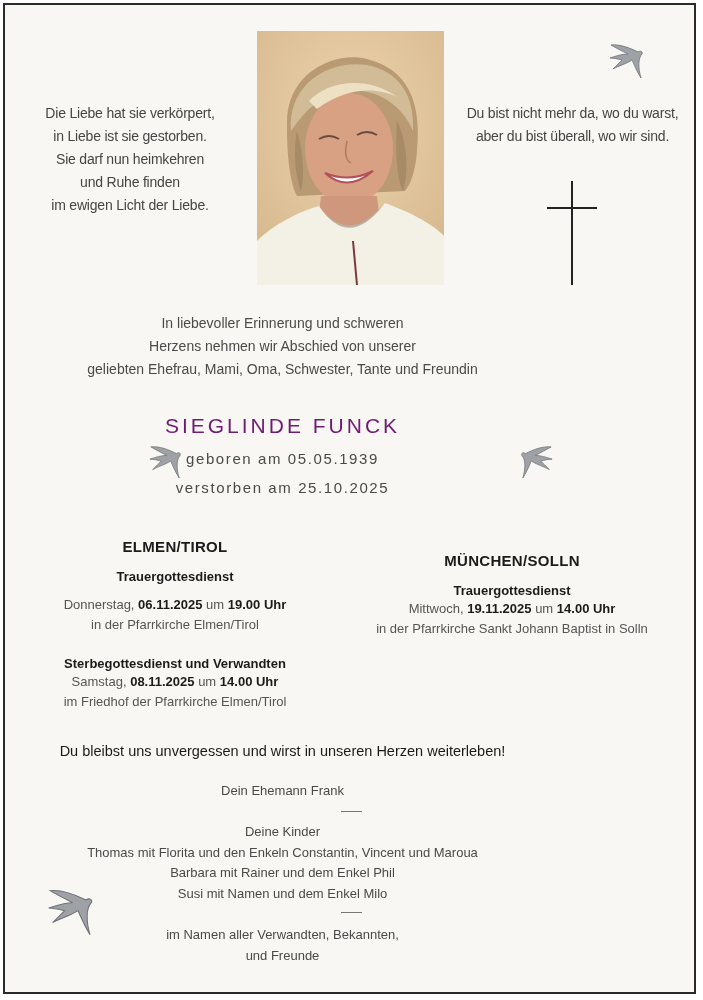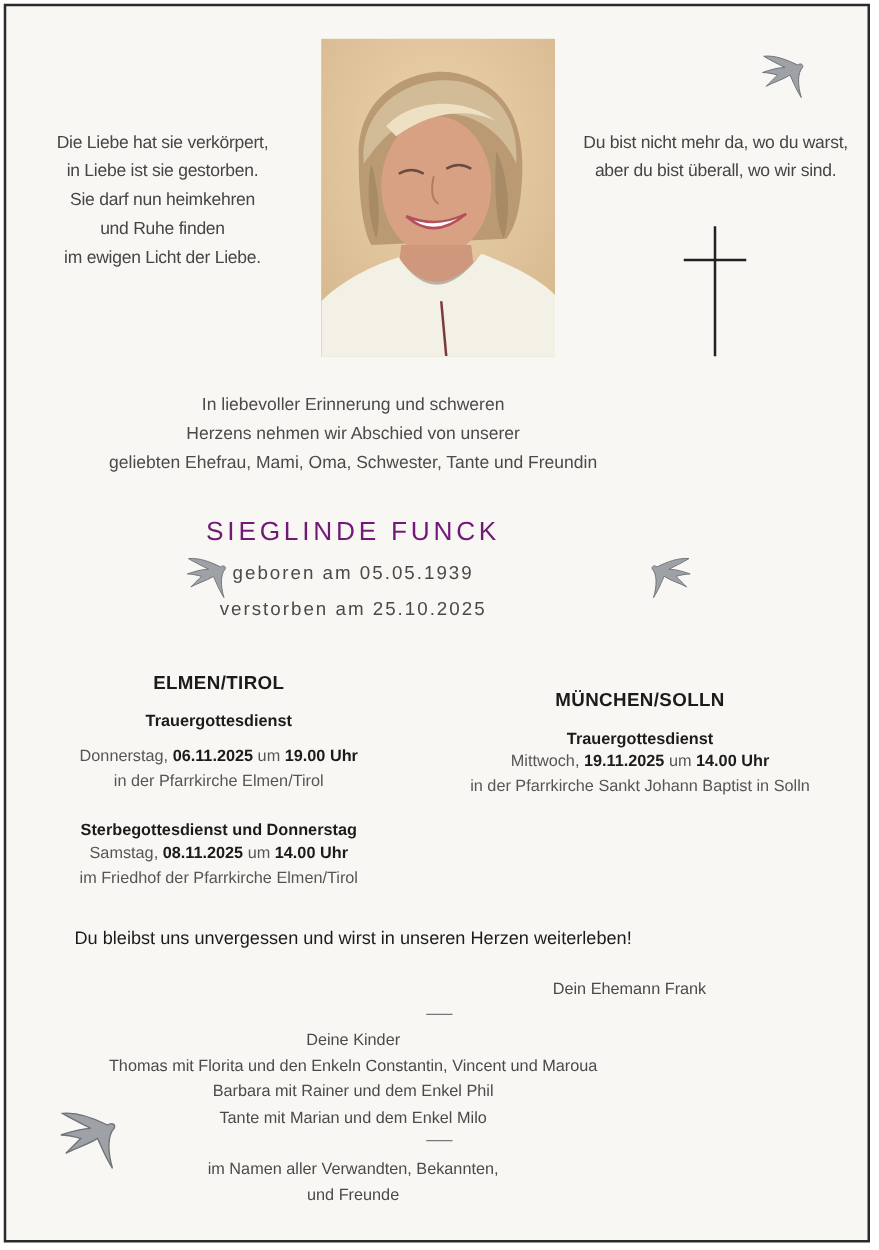--- a/index.html
+++ b/index.html
@@ -124,21 +124,21 @@
   <div style="height:14px;"></div>
   <div class="svc-title">Trauergottesdienst</div>
   <div class="svc-line" style="margin-top:11px;">
     <span>Donnerstag,</span>
     <b>06.11.2025</b>
     <span>um</span>
     <b>19.00 Uhr</b>
   </div>
   <div class="svc-line">in der Pfarrkirche Elmen/Tirol</div>
   <div style="height:21px;"></div>
-  <div class="svc-title">Sterbegottesdienst und Donnerstag</div>
+  <div class="svc-title">Sterbegottesdienst und Verwandten</div>
   <div class="svc-line" style="margin-top:1px;">
     <span>Samstag,</span>
     <b>08.11.2025</b>
     <span>um</span>
     <b>14.00 Uhr</b>
   </div>
   <div class="svc-line">im Friedhof der Pfarrkirche Elmen/Tirol</div>
 </div>
 
 <div class="col" style="left:337px; top:552px;">
@@ -149,27 +149,27 @@
     <span>Mittwoch,</span>
     <b>19.11.2025</b>
     <span>um</span>
     <b>14.00 Uhr</b>
   </div>
   <div class="svc-line">in der Pfarrkirche Sankt Johann Baptist in Solln</div>
 </div>
 
 <div class="center-text motto">Du bleibst uns unvergessen und wirst in unseren Herzen weiterleben!</div>
 
-<div class="center-text family" style="top:781px;text-align:right;">Dein Ehemann Frank</div>
+<div class="center-text family" style="top:781px;">Dein Ehemann Frank</div>
 <div class="sep" style="top:811px;"></div>
 <div class="center-text family" style="top:822px;">
   <div>Deine Kinder</div>
   <div>Thomas mit Florita und den Enkeln Constantin, Vincent und Maroua</div>
   <div>Barbara mit Rainer und dem Enkel Phil</div>
-  <div>Tante mit Marian und dem Enkel Milo</div>
+  <div>Susi mit Namen und dem Enkel Milo</div>
 </div>
 <div class="sep" style="top:912px;"></div>
 <div class="center-text family" style="top:925px;">
   <div>im Namen aller Verwandten, Bekannten,</div>
   <div>und Freunde</div>
 </div>
 
 <div class="bird" style="left:46px; top:886px;">
   <svg width="48" height="52" viewBox="0 0 36 38">
     <path d="M3 3 C12 2 22 6 30 10 C33 8 35 10 34 12 C30 16 30 26 33 36 C28 28 26 22 24 18 C18 22 10 24 5 27 C8 24 12 20 14 18 C10 17 6 16 2 16 C8 14 14 12 20 12 C14 9 8 6 3 3 Z" fill="#9ea1a6" stroke="#6f7278" stroke-width="0.8"></path>

